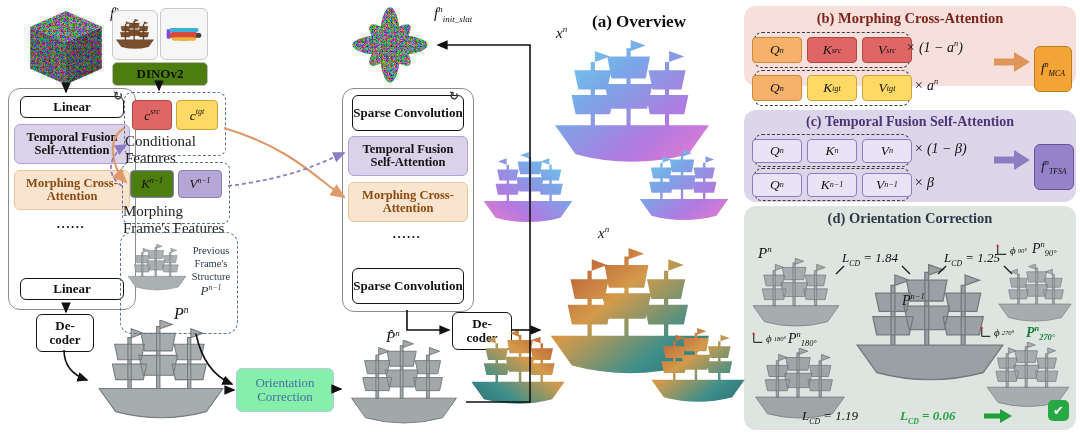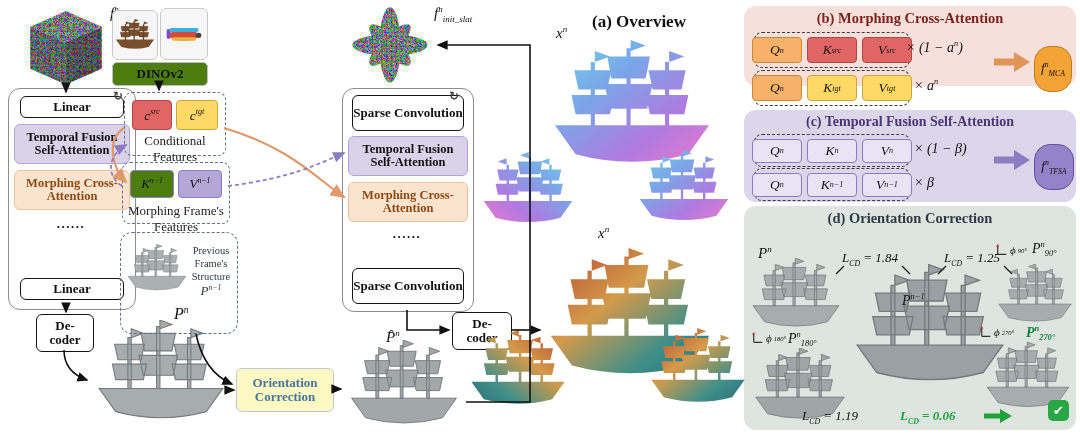--- a/index.html
+++ b/index.html
@@ -4,41 +4,41 @@
 <style>
   html,body{margin:0;padding:0}
   body{font-family:"Liberation Serif",serif;color:#111;background:#fff}
   #cv{position:relative;width:1080px;height:435px;background:#fff;overflow:hidden}
   .a{position:absolute}
   .bx{position:absolute;display:flex;flex-direction:column;align-items:center;justify-content:center;text-align:center;line-height:1.05}
   .wb{background:#fff;border:1.7px solid #151515;border-radius:6px;font-weight:700}
   .pm{background:#d9d2e9;border:1.5px solid #b1a3d4;border-radius:6px;font-weight:700;font-size:12.5px}
   .tm{background:#fbe4cf;border:1.5px solid #eac39e;border-radius:6px;font-weight:700;font-size:12.5px;color:#8a4a10}
   .gb{background:#4d7c0f;border:1px solid #bdbdbd;border-radius:5px;font-weight:700;font-size:13px}
-  .ob{background:#fef9c3;border:1px solid #b9c9d6;border-radius:6px;font-weight:700;font-size:13px;color:#44749f}
+  .ob{background:#86efac;border:1px solid #b9c9d6;border-radius:6px;font-weight:400;font-size:13px;color:#44749f}
   .stack{position:absolute;border:1.7px solid #8d8d8d;border-radius:12px;background:#fff}
   .db{position:absolute;border:1.5px dashed #5e7486;border-radius:8px}
-  .cap{position:absolute;left:0;width:100%;text-align:center;font-size:13px;color:#222}
+  .cap{position:absolute;left:0;width:100%;font-size:15px;color:#222}
   .math{font-style:italic;white-space:nowrap}
   sup{font-size:0.6em}
   sub{font-size:0.6em}
   .chip{display:inline-flex;align-items:center;justify-content:center;min-width:42px;height:24px;border-radius:4px;font-style:italic;font-size:13.5px;padding:0 3px}
   .cQ{background:#f6b26b;border:1.4px solid #cd8a35}
   .cS{background:#e06666;border:1.4px solid #ab4a41}
   .cT{background:#ffd966;border:1.4px solid #c9a83a}
   .cP{background:#e9e4f5;border:1.4px solid #8e7cc3}
   .qrow{position:absolute;display:flex;gap:5px;align-items:center;justify-content:center;border:1.6px dashed #3c3c3c;border-radius:8px}
   .mult{position:absolute;font-size:14px;font-style:italic;white-space:nowrap}
   .panel{position:absolute;border-radius:12px}
   .ptitle{position:absolute;top:4px;left:0;width:100%;text-align:center;font-weight:700;font-size:14.5px}
   .lcd{position:absolute;font-size:13px;font-style:italic;white-space:nowrap}
   .loop{position:absolute;font-family:"DejaVu Sans",sans-serif;font-size:12px;color:#444;font-weight:700}
   .dots{position:absolute;text-align:center;font-weight:700;letter-spacing:1.5px;font-size:13px}
   .thumb{position:absolute;border:1px solid #c9c9c9;border-radius:6px;background:#f6f6f6;display:flex;align-items:center;justify-content:center;overflow:hidden}
-  .out{position:absolute;display:flex;align-items:center;justify-content:center;border-radius:16px;font-style:italic;font-size:13px}
+  .out{position:absolute;display:flex;align-items:center;justify-content:center;border-radius:6px;font-style:italic;font-size:13px}
   .check{position:absolute;display:flex;align-items:center;justify-content:center;background:#27a844;border-radius:5px;color:#fff;font-family:"DejaVu Sans",sans-serif;font-size:13px}
   .phiL{position:absolute;font-size:11px;font-style:italic;white-space:nowrap;display:flex;align-items:center;gap:2px}
   svg.ov{position:absolute;left:0;top:0;pointer-events:none;z-index:6}
   .ab{stroke:#111;stroke-width:1.6;fill:none;marker-end:url(#mB)}
   .ao{stroke:#e09a6a;stroke-width:2.2;fill:none;marker-end:url(#mO)}
   .ap{stroke:#8e7cc3;stroke-width:1.8;stroke-dasharray:4 3;fill:none;marker-end:url(#mP)}
 </style>
 </head>
 <body>
 

